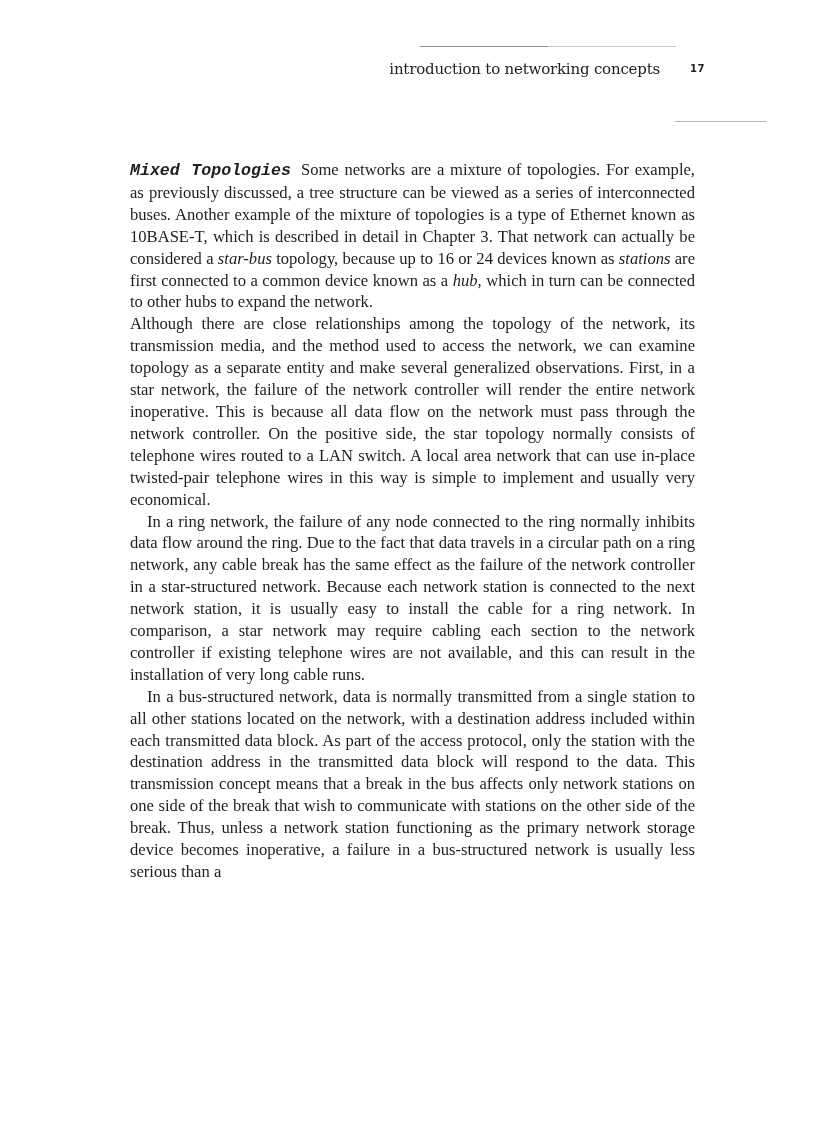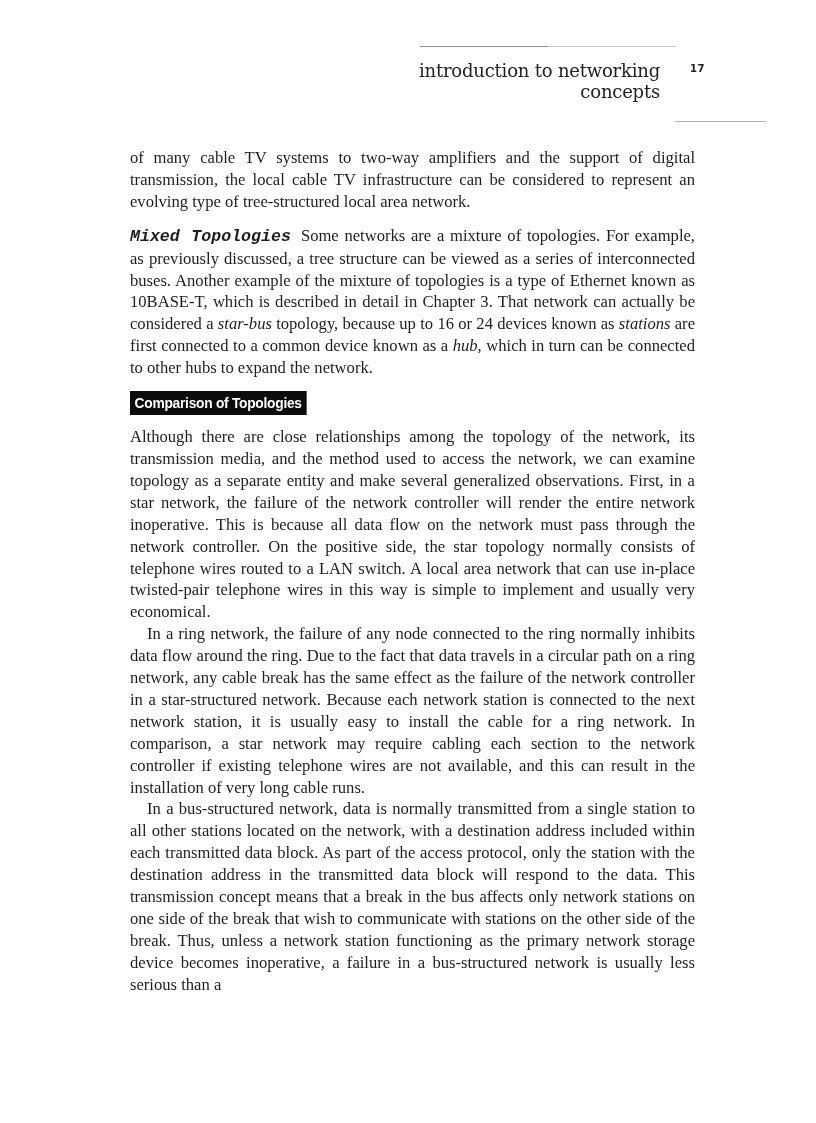--- a/index.html
+++ b/index.html
@@ -8,21 +8,21 @@
       position: absolute; left: 420px; top: 46px; width: 256px; height: 1px;
       background: linear-gradient(to right, #8f8f8f 0%, #8f8f8f 50%, #c9c9c9 50%, #c9c9c9 100%);
     }
     .rule-right {
       position: absolute; left: 675px; top: 121px; width: 91px; height: 1px;
       background: #b5b5b5;
     }
     .running-head {
       position: absolute; left: 350px; top: 60px; width: 310px;
       text-align: right;
-      font-family: "DejaVu Serif", serif; font-size: 18px; color: #222;
+      font-family: "DejaVu Serif", serif; font-size: 15px; color: #222;
       letter-spacing: -0.2px;
     }
     .page-number {
       position: absolute; left: 690px; top: 63px;
       font-family: "DejaVu Sans", sans-serif; font-size: 10px; color: #222;
       font-weight: bold; letter-spacing: 0.5px;
     }
     .body {
       position: absolute; left: 130px; top: 147px; width: 565px;
       font-family: "Liberation Serif", serif; font-size: 16.6px; line-height: 21.9px;
@@ -45,22 +45,20 @@
 <body>
 
 <div class="rule-top"></div>
 
 <div class="running-head">introduction to networking concepts</div>
 <div class="page-number">17</div>
 
 <div class="rule-right"></div>
 
 <div class="body">
-  <p>of many cable TV systems to two-way amplifiers and the support of digital transmission, the local cable TV infrastructure can be considered to represent an evolving type of tree-structured local area network.</p>
 
   <p class="p-gap"><span class="run-in">Mixed Topologies</span><span>Some networks are a mixture of topologies. For example, as previously discussed, a tree structure can be viewed as a series of interconnected buses. Another example of the mixture of topologies is a type of Ethernet known as 10BASE-T, which is described in detail in Chapter 3. That network can actually be considered a </span><em>star-bus</em><span> topology, because up to 16 or 24 devices known as </span><em>stations</em><span> are first connected to a common device known as a </span><em>hub</em><span>, which in turn can be connected to other hubs to expand the network.</span></p>
 
-  <div><span class="section-head">Comparison of Topologies</span></div>
 
   <p>Although there are close relationships among the topology of the network, its transmission media, and the method used to access the network, we can examine topology as a separate entity and make several generalized observations. First, in a star network, the failure of the network controller will render the entire network inoperative. This is because all data flow on the network must pass through the network controller. On the positive side, the star topology normally consists of telephone wires routed to a LAN switch. A local area network that can use in-place twisted-pair telephone wires in this way is simple to implement and usually very economical.</p>
   <p class="indent">In a ring network, the failure of any node connected to the ring normally inhibits data flow around the ring. Due to the fact that data travels in a circular path on a ring network, any cable break has the same effect as the failure of the network controller in a star-structured network. Because each network station is connected to the next network station, it is usually easy to install the cable for a ring network. In comparison, a star network may require cabling each section to the network controller if existing telephone wires are not available, and this can result in the installation of very long cable runs.</p>
   <p class="indent">In a bus-structured network, data is normally transmitted from a single station to all other stations located on the network, with a destination address included within each transmitted data block. As part of the access protocol, only the station with the destination address in the transmitted data block will respond to the data. This transmission concept means that a break in the bus affects only network stations on one side of the break that wish to communicate with stations on the other side of the break. Thus, unless a network station functioning as the primary network storage device becomes inoperative, a failure in a bus-structured network is usually less serious than a</p>
 </div>
 
 </body></html>

